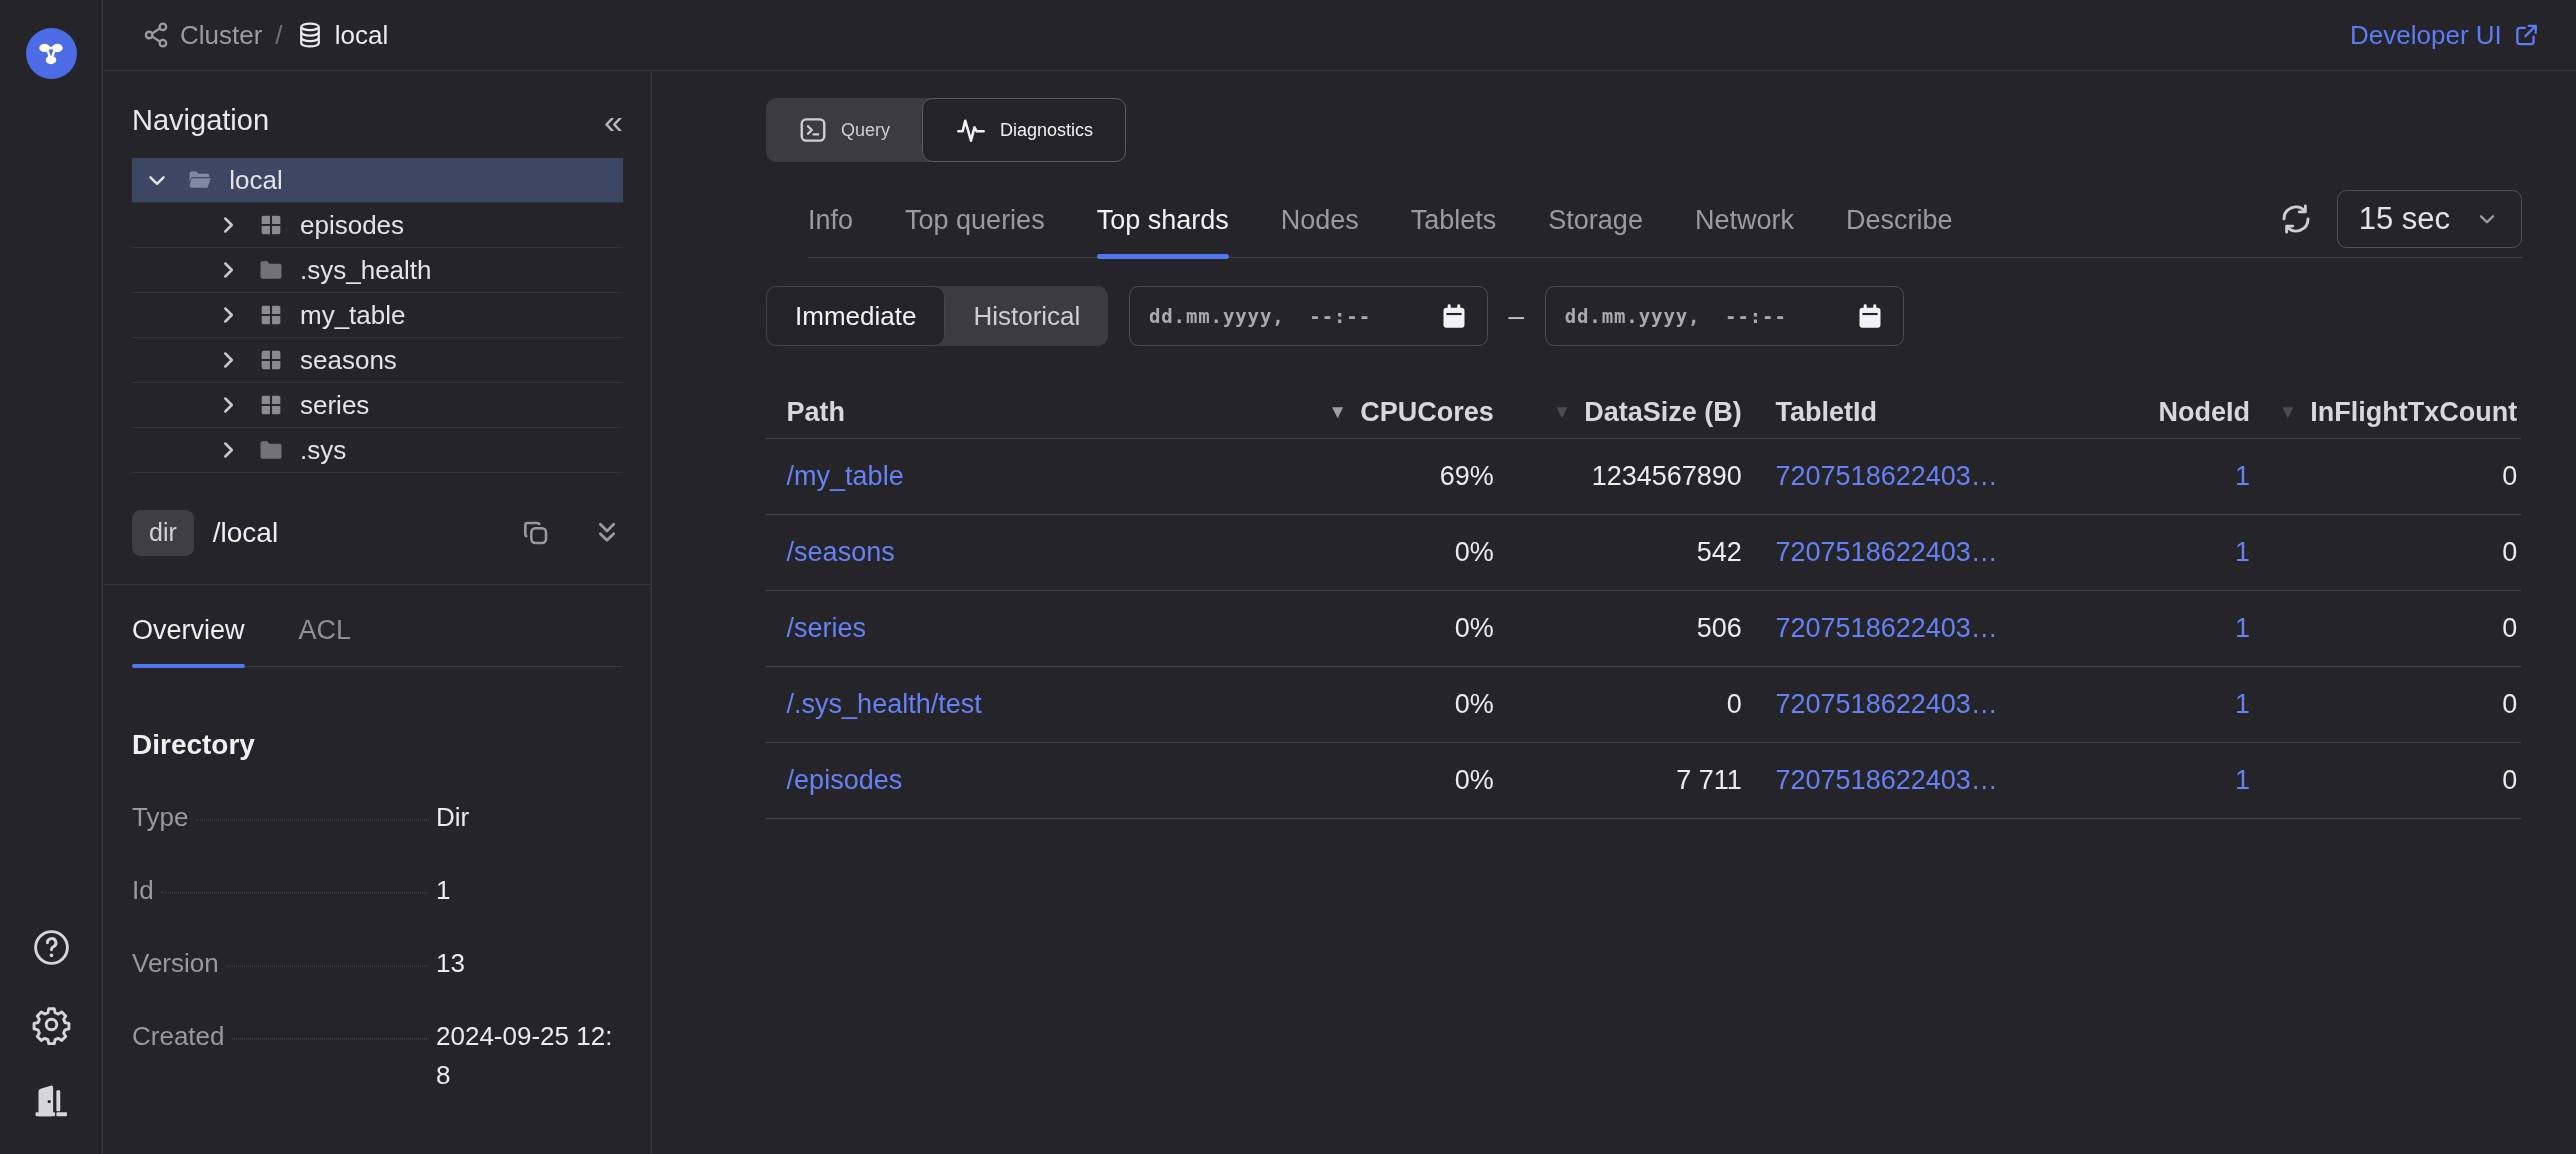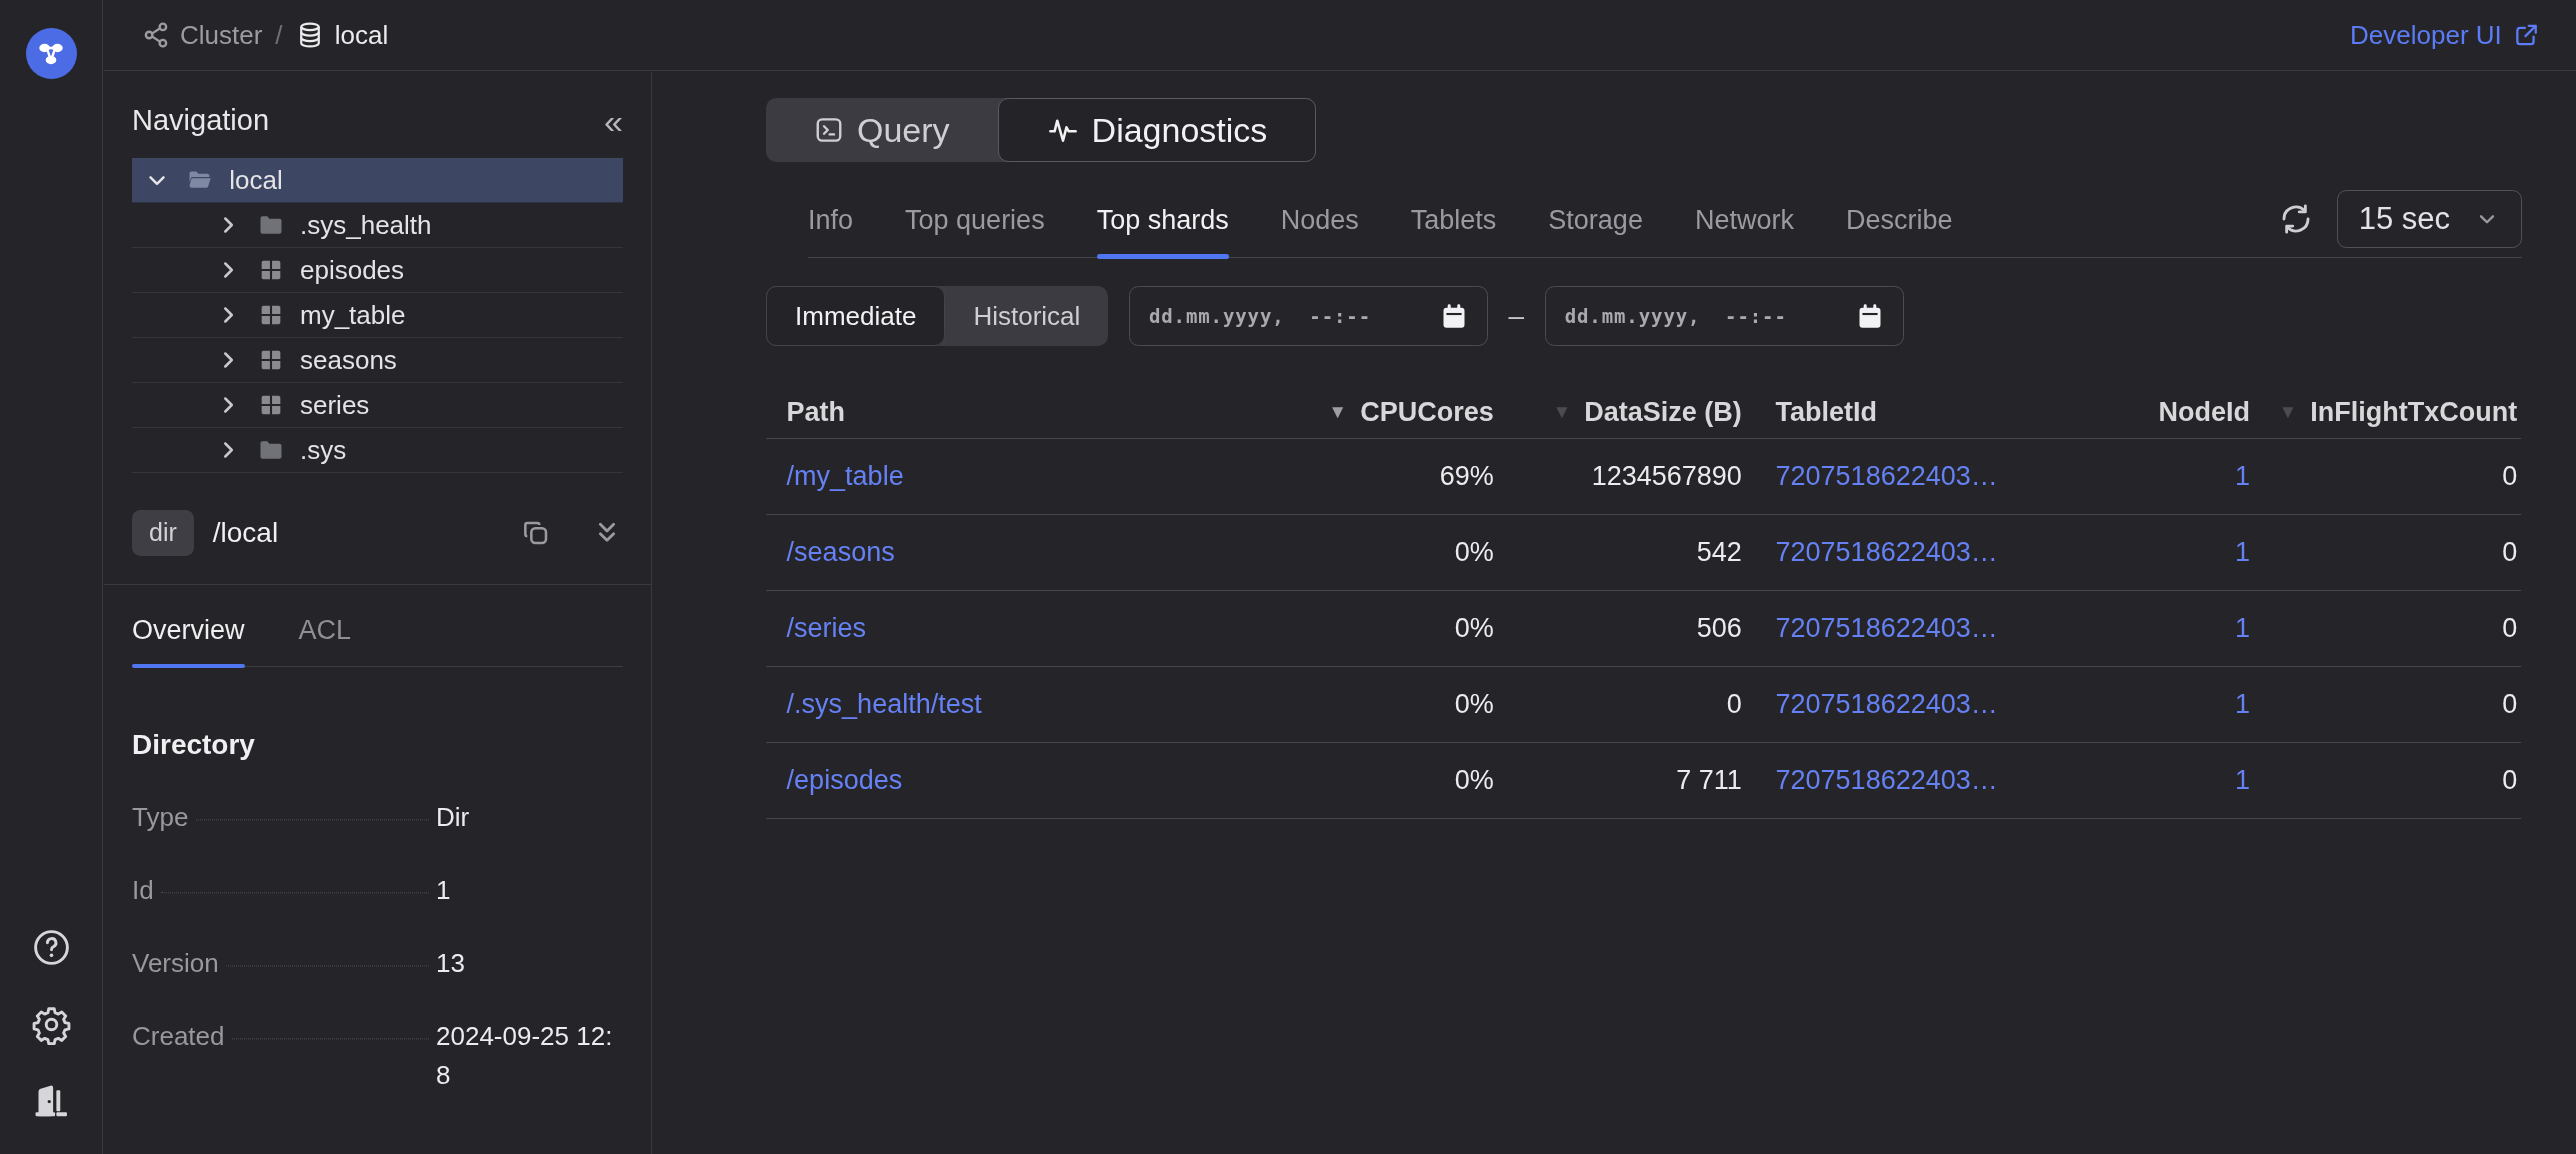--- a/index.html
+++ b/index.html
@@ -60,22 +60,22 @@
   .f-label { color:#98989d; font-size:26px; flex:none; }
   .f-leader { flex:1; border-bottom:1.9px dotted #4e4e53; margin:0 7.5px; transform:translateY(-5.6px); }
   .f-value { width:187px; flex:none; font-size:26px; color:#ececee; word-break:break-all; line-height:1.5; }
 
   
   .main { position:absolute; left:727px; top:72px; right:0; bottom:0; padding:26px 54px 0 39px; }
 
   .seg { display:inline-flex; align-items:center; background:#3b3b41; border-radius:10.3px; }
   .seg-big { height:64px; }
   .seg-sm  { height:60px;align-items:flex-end; }
-  .seg-item { display:flex; align-items:center; gap:13px; padding:0 48px; height:100%;
-    border-radius:10.3px; font-size:34px; color:#cfcfd3; cursor:pointer; white-space:nowrap; }
+  .seg-item { display:flex; align-items:center; gap:13px; padding:0 32px; height:100%;
+    border-radius:10.3px; font-size:18px; color:#cfcfd3; cursor:pointer; white-space:nowrap; }
   .seg-item.on { background:#242428; border:1.9px solid #5a5a61; color:#f2f2f4; }
   .seg-sm .seg-item { padding:0 28px; font-size:26px; }
   .seg-sm .seg-item.on { border:1.9px solid #44444a; }
 
   .tabs-row { position:relative; margin-top:36px; display:flex; align-items:flex-end;
     border-bottom:1.9px solid #45454a; height:60px;margin-left:42px; }
   .tabs { display:flex; gap:52px; }
   .tab { position:relative; padding-bottom:20.6px; font-size:27px; color:#9a9aa0; cursor:pointer; white-space:nowrap; }
   .tab.active { color:#f2f2f4; }
   .tab.active::after { content:""; position:absolute; left:0; right:0; bottom:-1.9px; height:4.7px;
@@ -212,38 +212,38 @@
         </span>
         <span>local</span>
       </div>
       <div class="tree-row lvl1">
         <span class="tw">
           <svg width="26" height="26" viewBox="0 0 24 24" fill="none" stroke="#c9c9cd" stroke-width="2.3" stroke-linecap="round" stroke-linejoin="round">
               <path d="M9.5 6 L15.5 12 L9.5 18"></path>
             </svg>
         </span>
         <span class="tw">
+          <svg width="28" height="28" viewBox="0 0 24 24" fill="#8a8a90">
+              <path d="M4 5.5C4 4.7 4.7 4 5.5 4h5.6v7.1H4zM12.9 4h5.6c.8 0 1.5.7 1.5 1.5v5.6h-7.1zM4 12.9h7.1V20H5.5C4.7 20 4 19.3 4 18.5zM12.9 12.9H20v5.6c0 .8-.7 1.5-1.5 1.5h-5.6z"></path>
+            </svg>
+        </span>
+        <span>episodes</span>
+      </div>
+      <div class="tree-row lvl1">
+        <span class="tw">
+          <svg width="26" height="26" viewBox="0 0 24 24" fill="none" stroke="#c9c9cd" stroke-width="2.3" stroke-linecap="round" stroke-linejoin="round">
+              <path d="M9.5 6 L15.5 12 L9.5 18"></path>
+            </svg>
+        </span>
+        <span class="tw">
           <svg width="28" height="28" viewBox="0 0 24 24" fill="#717178">
               <path d="M3 6.2c0-.9.7-1.6 1.6-1.6h4.2l1.8 2h8.8c.9 0 1.6.7 1.6 1.6v9.6c0 .9-.7 1.6-1.6 1.6H4.6c-.9 0-1.6-.7-1.6-1.6z"></path>
             </svg>
         </span>
         <span>.sys_health</span>
-      </div>
-      <div class="tree-row lvl1">
-        <span class="tw">
-          <svg width="26" height="26" viewBox="0 0 24 24" fill="none" stroke="#c9c9cd" stroke-width="2.3" stroke-linecap="round" stroke-linejoin="round">
-              <path d="M9.5 6 L15.5 12 L9.5 18"></path>
-            </svg>
-        </span>
-        <span class="tw">
-          <svg width="28" height="28" viewBox="0 0 24 24" fill="#8a8a90">
-              <path d="M4 5.5C4 4.7 4.7 4 5.5 4h5.6v7.1H4zM12.9 4h5.6c.8 0 1.5.7 1.5 1.5v5.6h-7.1zM4 12.9h7.1V20H5.5C4.7 20 4 19.3 4 18.5zM12.9 12.9H20v5.6c0 .8-.7 1.5-1.5 1.5h-5.6z"></path>
-            </svg>
-        </span>
-        <span>episodes</span>
       </div>
       <div class="tree-row lvl1">
         <span class="tw">
           <svg width="26" height="26" viewBox="0 0 24 24" fill="none" stroke="#c9c9cd" stroke-width="2.3" stroke-linecap="round" stroke-linejoin="round">
               <path d="M9.5 6 L15.5 12 L9.5 18"></path>
             </svg>
         </span>
         <span class="tw">
           <svg width="28" height="28" viewBox="0 0 24 24" fill="#8a8a90">
               <path d="M4 5.5C4 4.7 4.7 4 5.5 4h5.6v7.1H4zM12.9 4h5.6c.8 0 1.5.7 1.5 1.5v5.6h-7.1zM4 12.9h7.1V20H5.5C4.7 20 4 19.3 4 18.5zM12.9 12.9H20v5.6c0 .8-.7 1.5-1.5 1.5h-5.6z"></path>

